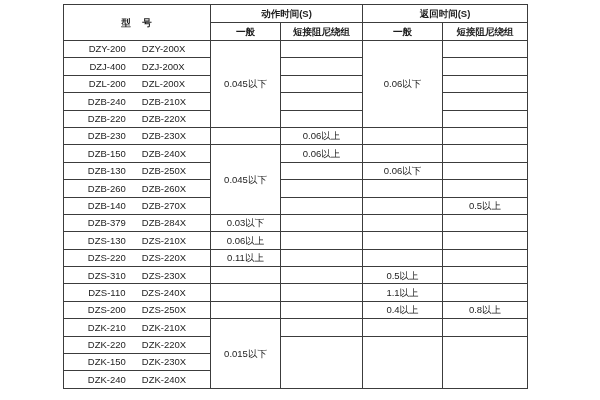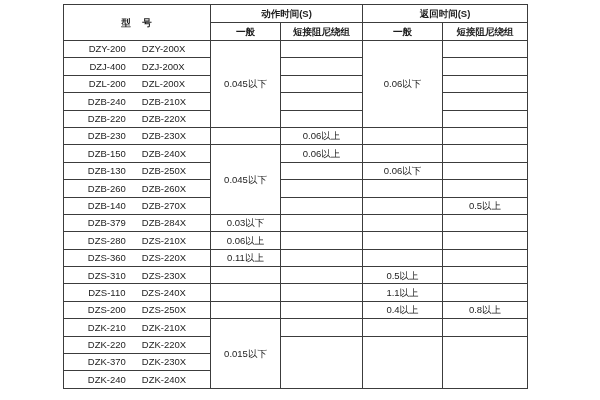--- a/index.html
+++ b/index.html
@@ -184,33 +184,33 @@
             </div>
           </td>
           <td>0.03以下</td>
           <td></td>
           <td></td>
           <td></td>
         </tr>
         <tr>
           <td class="model-cell">
             <div class="model-pair">
-              <span>DZS-280</span>
+              <span>DZS-130</span>
               <span>DZS-210X</span>
             </div>
           </td>
           <td>0.06以上</td>
           <td></td>
           <td></td>
           <td></td>
         </tr>
         <tr>
           <td class="model-cell">
             <div class="model-pair">
-              <span>DZS-360</span>
+              <span>DZS-220</span>
               <span>DZS-220X</span>
             </div>
           </td>
           <td>0.11以上</td>
           <td></td>
           <td></td>
           <td></td>
         </tr>
         <tr>
           <td class="model-cell">
@@ -267,21 +267,21 @@
               <span>DZK-220X</span>
             </div>
           </td>
           <td rowspan="3"></td>
           <td rowspan="3"></td>
           <td rowspan="3"></td>
         </tr>
         <tr>
           <td class="model-cell">
             <div class="model-pair">
-              <span>DZK-370</span>
+              <span>DZK-150</span>
               <span>DZK-230X</span>
             </div>
           </td>
         </tr>
         <tr>
           <td class="model-cell">
             <div class="model-pair">
               <span>DZK-240</span>
               <span>DZK-240X</span>
             </div>

